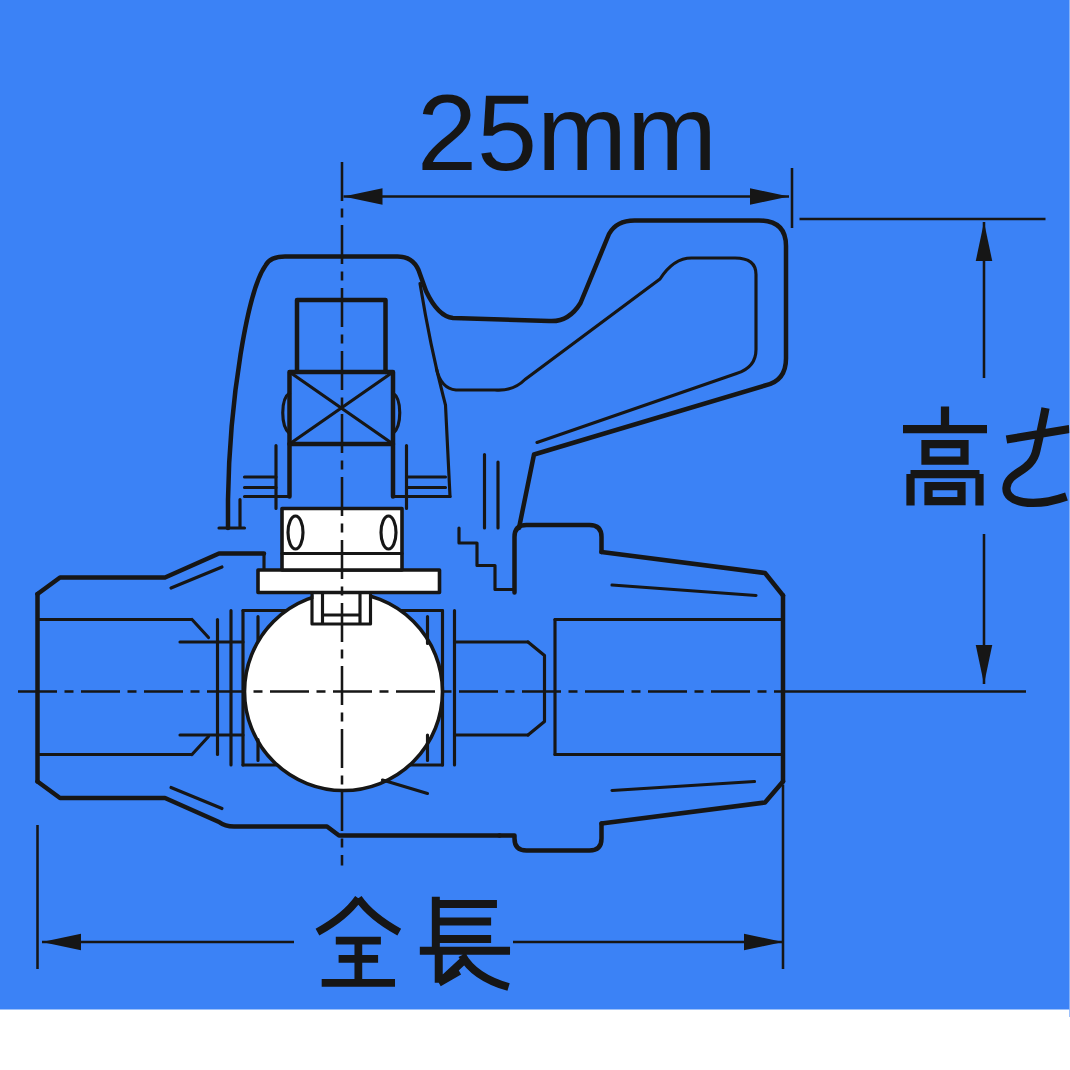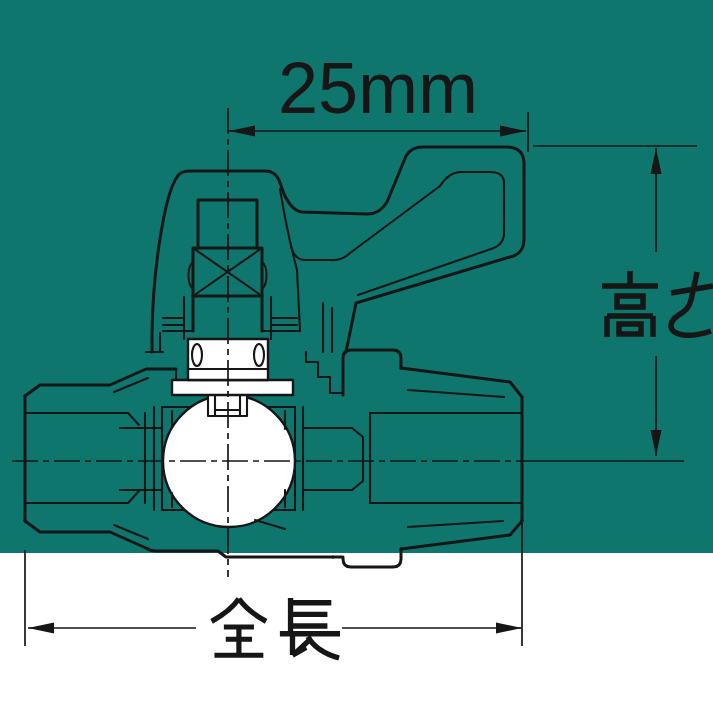--- a/index.html
+++ b/index.html
@@ -2,21 +2,21 @@
 <html><head>
 <meta charset="utf-8">
 <style>
   html,body{margin:0;padding:0;}
   body{
     width:713px;height:713px;
     background:#ffffff;
     font-family:"Liberation Sans", sans-serif;
     overflow:hidden;
   }
-  .stage{position:relative;width:713px;height:553px;background:#0f766e;}
+  .stage{position:relative;width:713px;height:673px;background:#3b82f6;}
   svg{display:block}
   
   .ol{fill:none;stroke:#161616;stroke-width:3;stroke-linejoin:round;stroke-linecap:round;}
   .in{fill:none;stroke:#161616;stroke-width:2.1;stroke-linejoin:round;stroke-linecap:round;}
   .thin{fill:none;stroke:#161616;stroke-width:1.7;stroke-linecap:butt;}
   .cl{fill:none;stroke:#161616;stroke-width:1.7;stroke-dasharray:26 5 6 5;}
   .fillw{fill:#ffffff;stroke:#161616;stroke-width:2.4;stroke-linejoin:round;}
   .white{fill:#ffffff;stroke:none;}
   .arrow{fill:#161616;stroke:none;}
   .glyph{fill:none;stroke:#161616;stroke-width:5.5;stroke-linejoin:miter;stroke-linecap:butt;}

